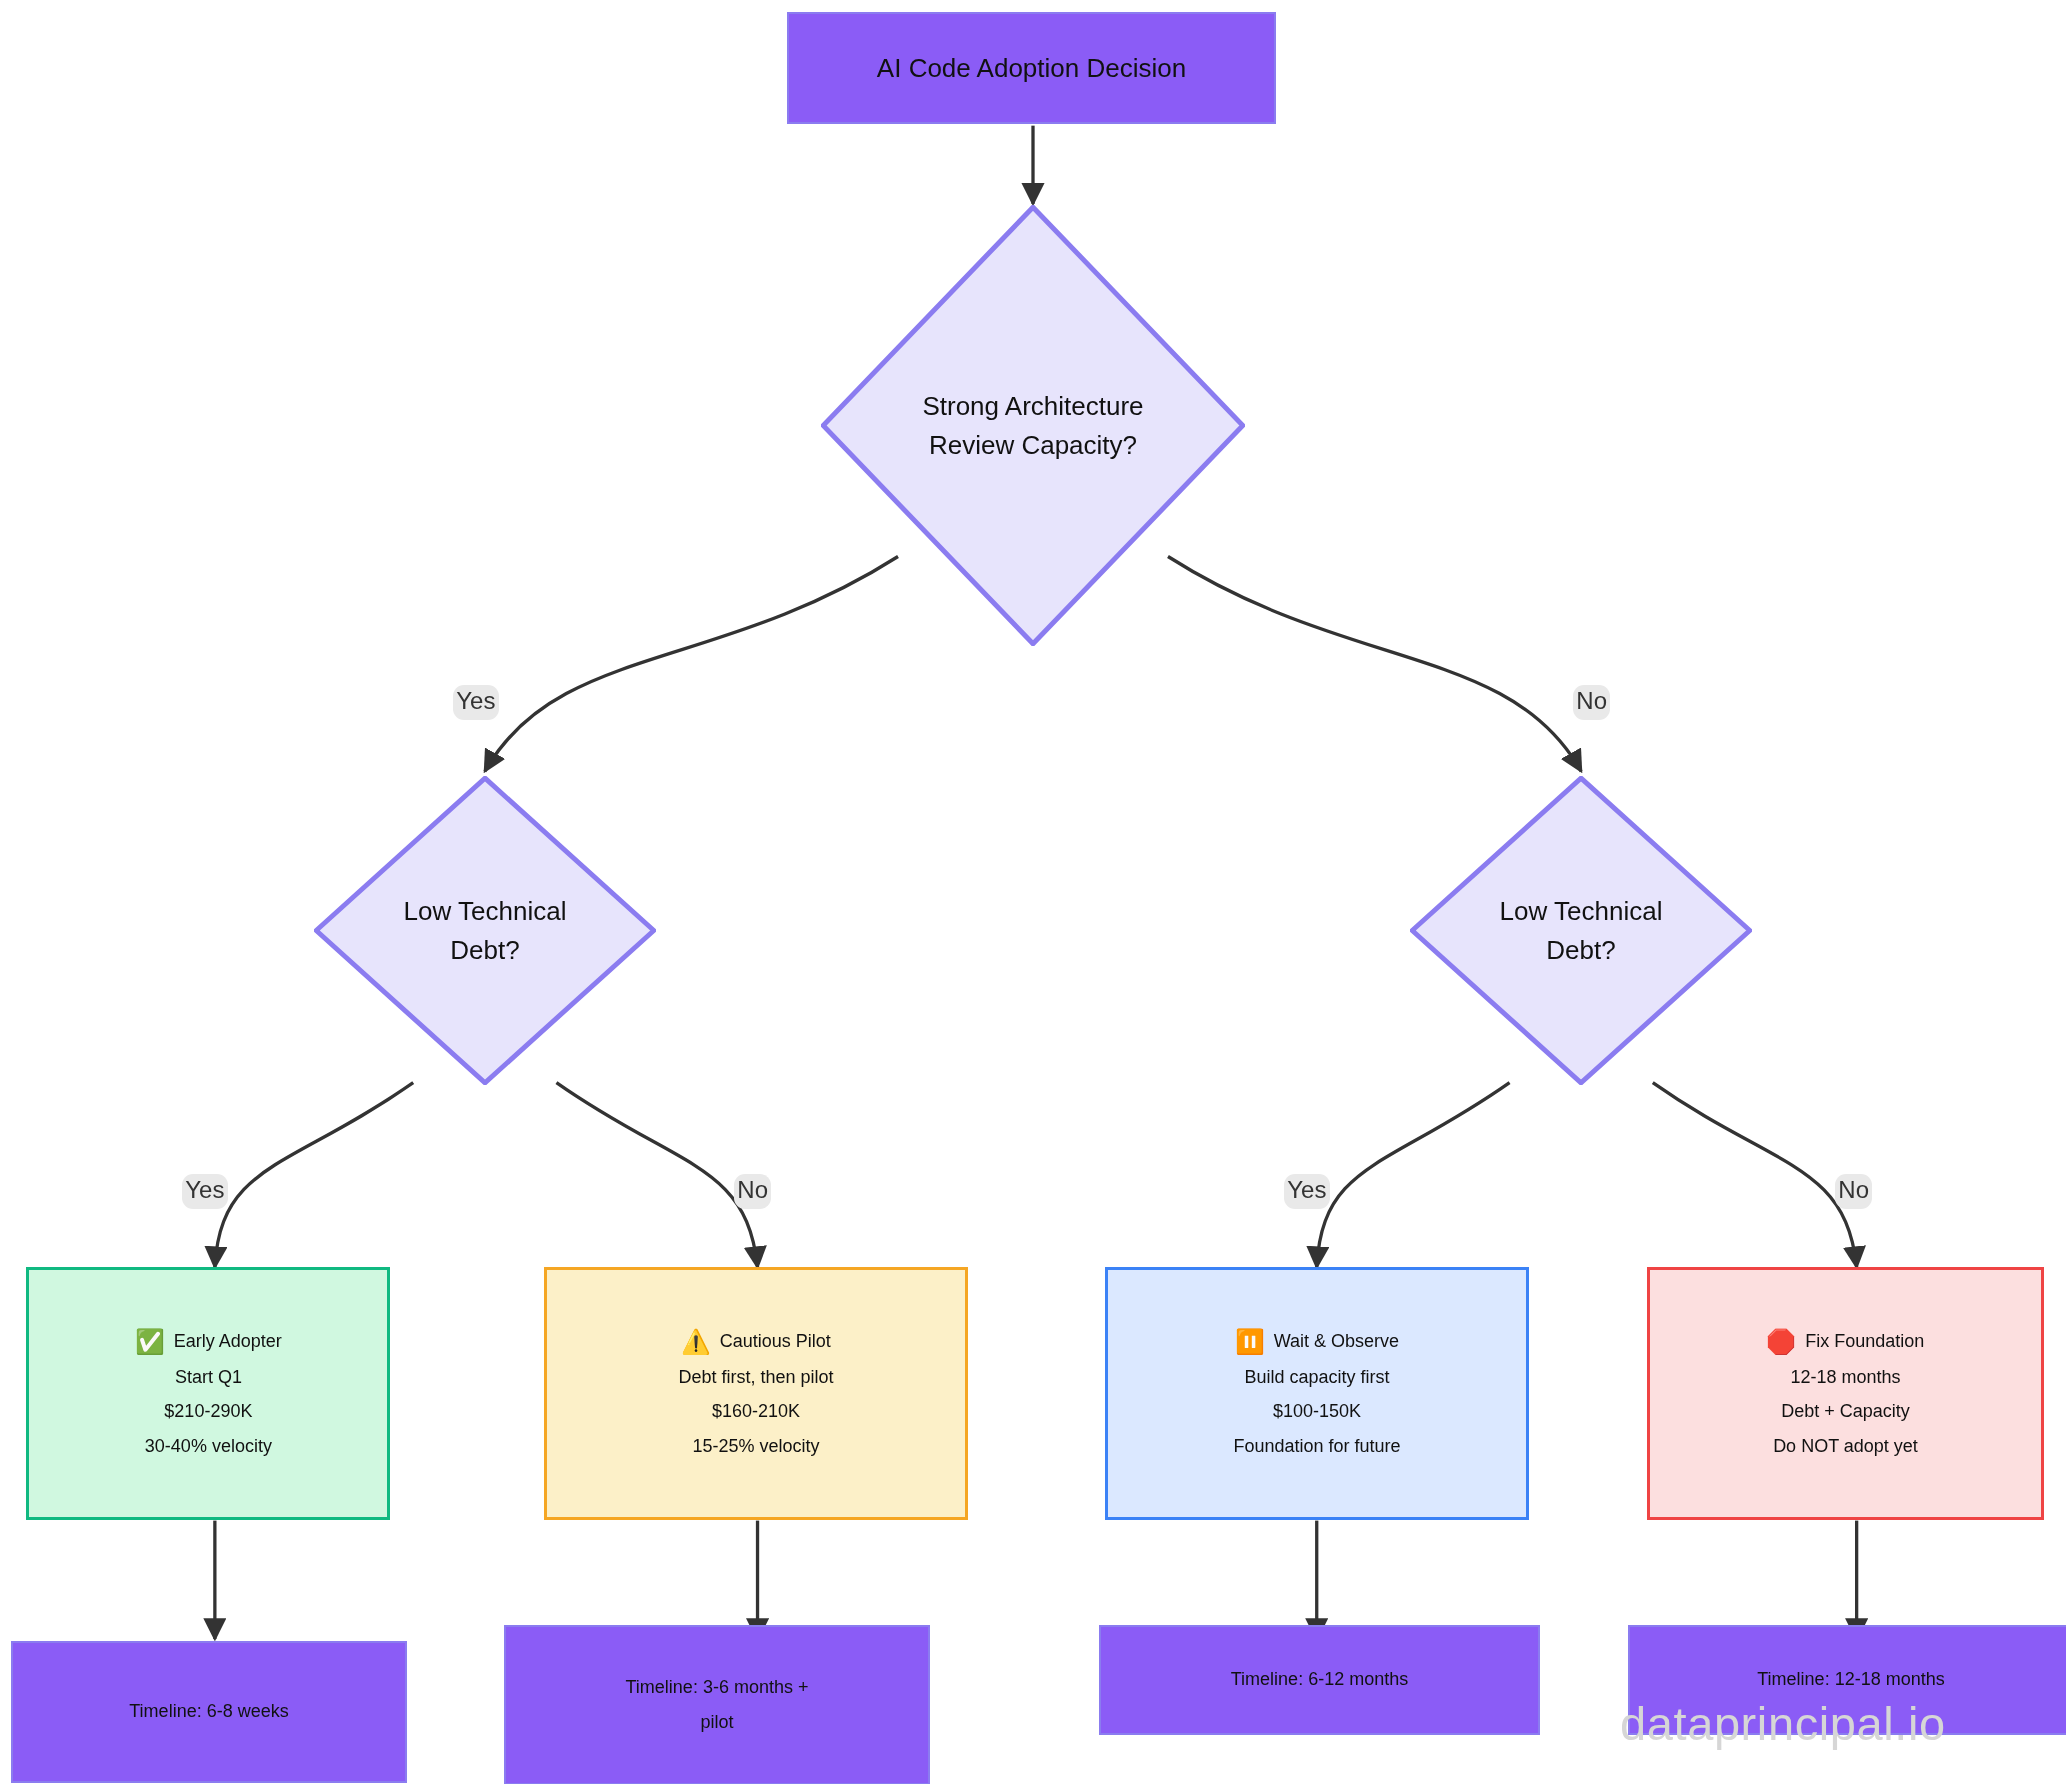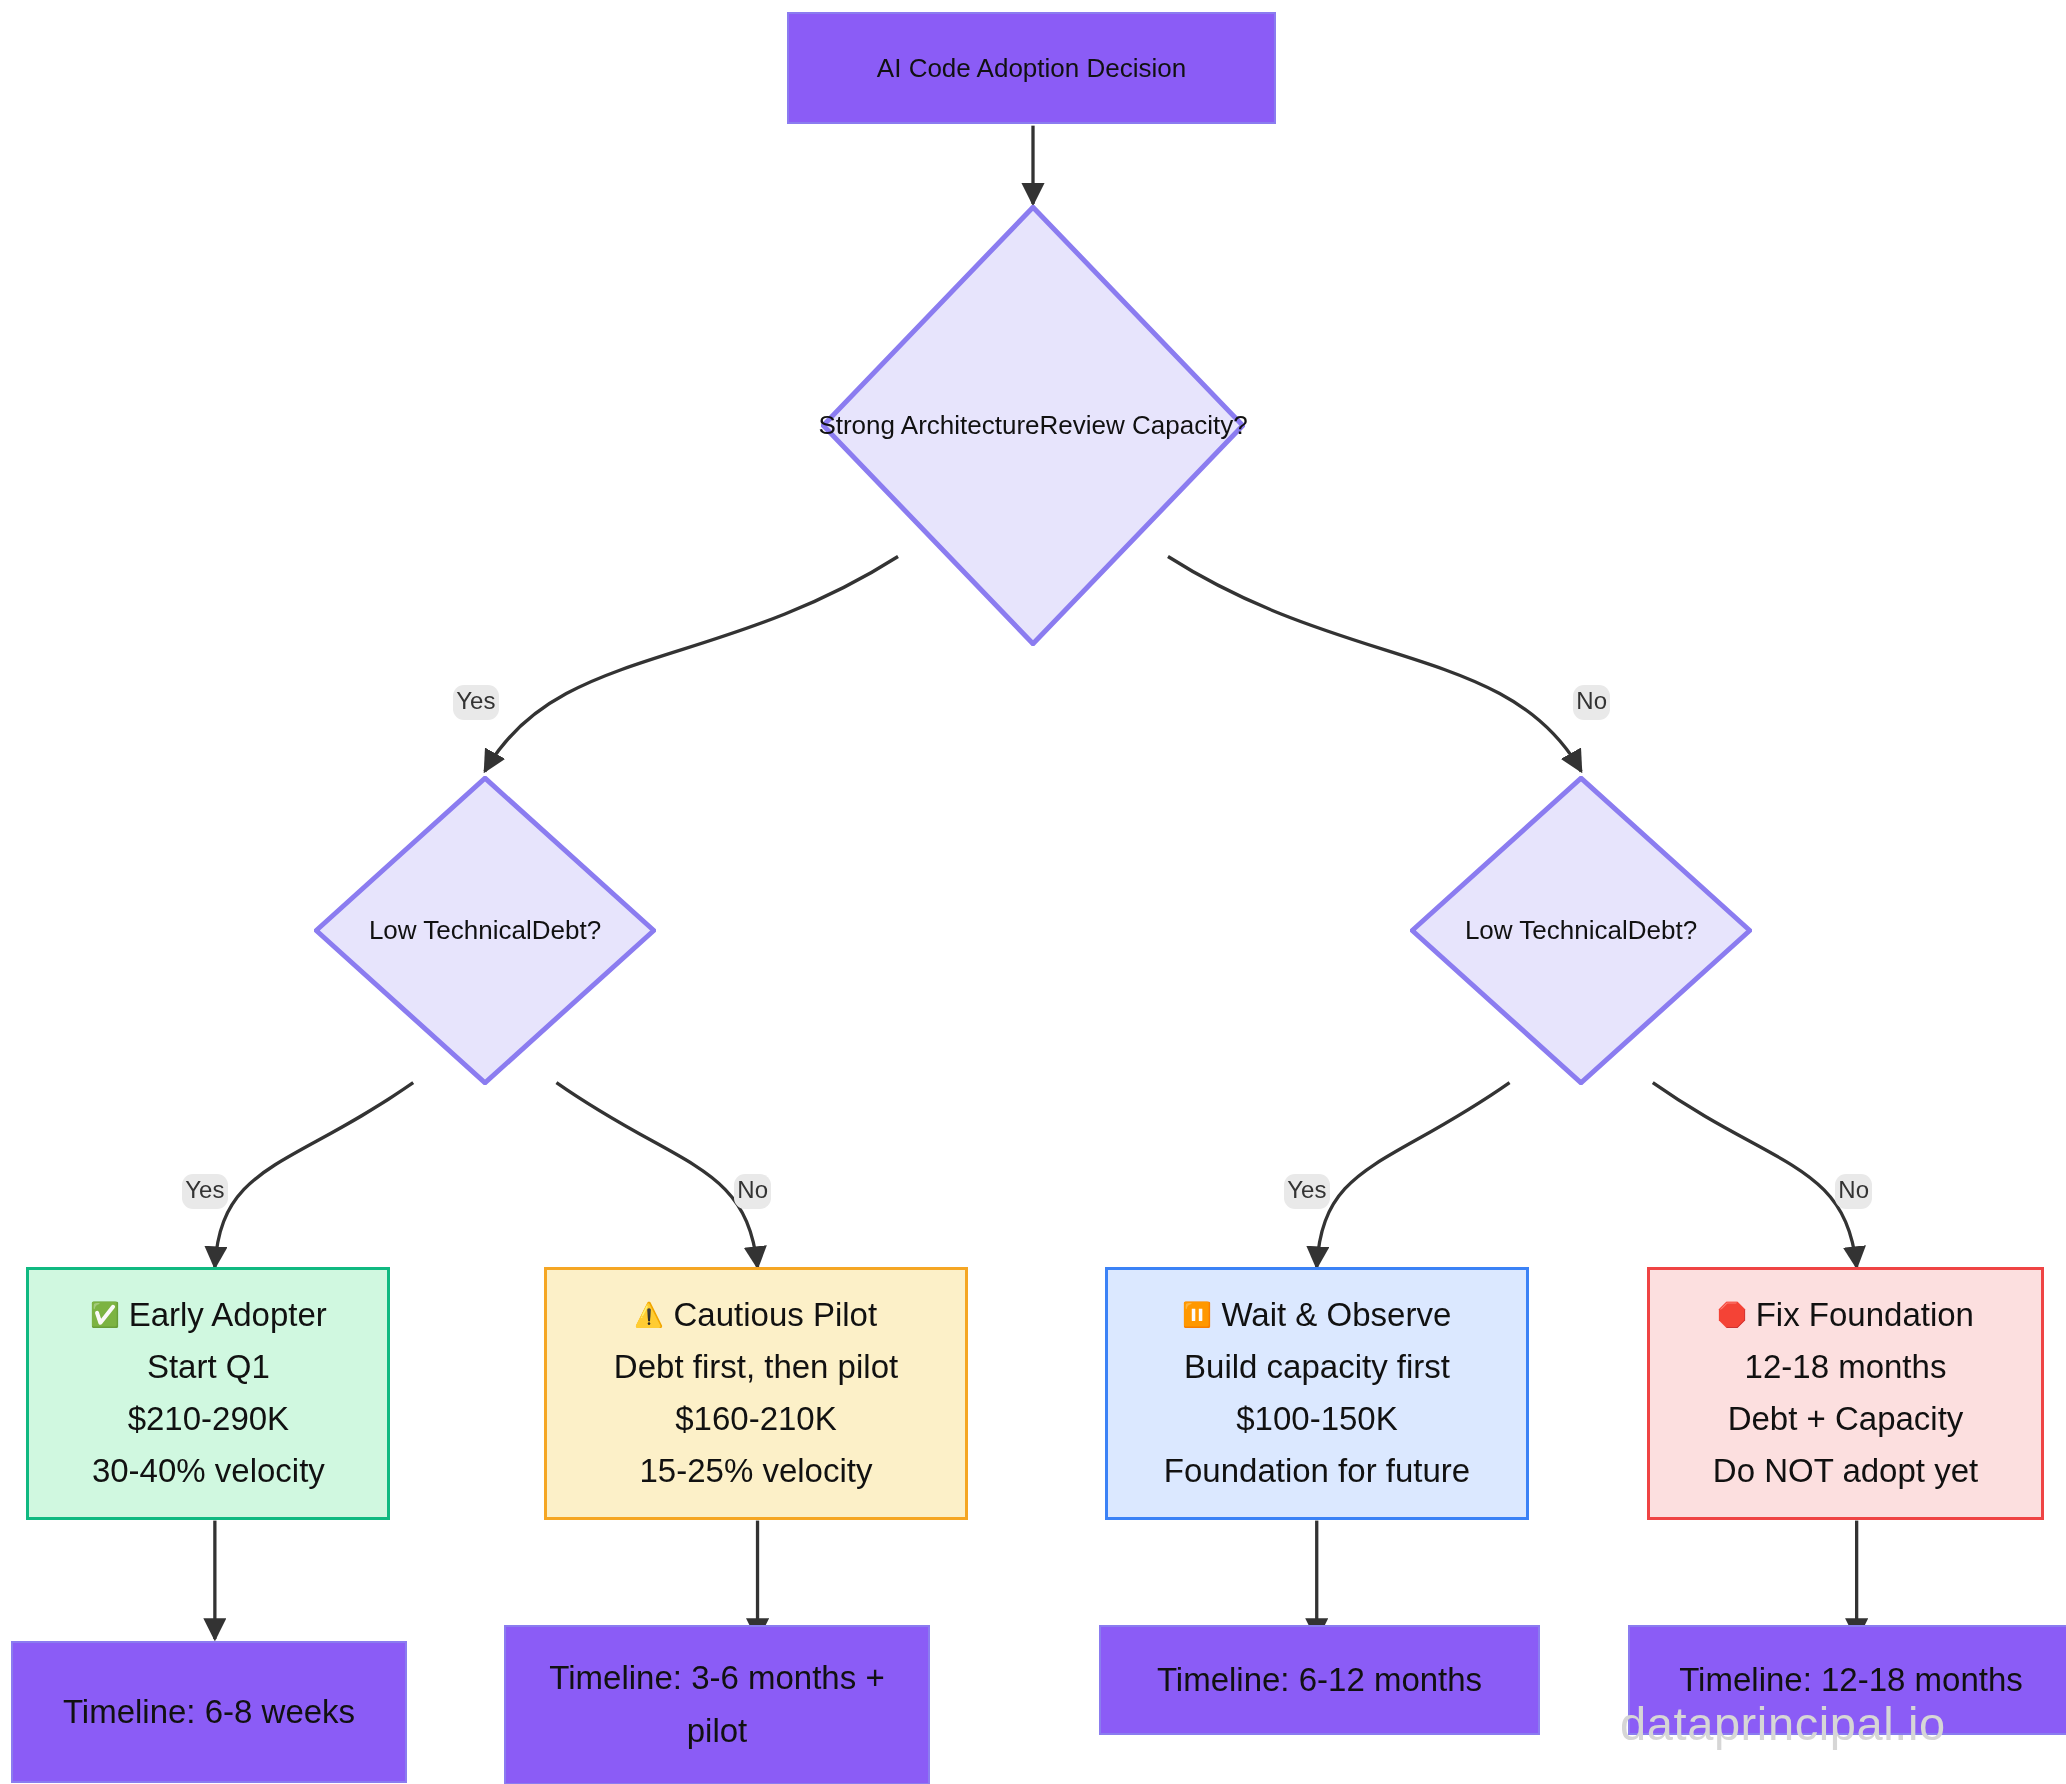--- a/index.html
+++ b/index.html
@@ -65,21 +65,21 @@
     border-color: #ef4444;
     border-width: 3.9px;
   }
 
   .node-title {
     font-size: 26px;
     line-height: 1.18;
     white-space: nowrap;
   }
   .node-line {
-    font-size: 33px;
+    font-size: 18px;
     line-height: 1.18;
     white-space: nowrap;
   }
   .node-line.spaced {
     margin-top: 13.2px;
   }
   .title-row {
     display: flex;
     align-items: center;
     justify-content: center;
@@ -101,21 +101,21 @@
     width: 100%;
     height: 100%;
   }
   .diamond-label {
     position: absolute;
     left: 0;
     top: 0;
     width: 100%;
     height: 100%;
     display: flex;
-    flex-direction: row;
+    flex-direction: column;
     align-items: center;
     justify-content: center;
     text-align: center;
     color: #111111;
     pointer-events: none;
   }
   .diamond-label .node-line { font-size: 26px; line-height: 1.5; }
 
   
   .edge-label {

